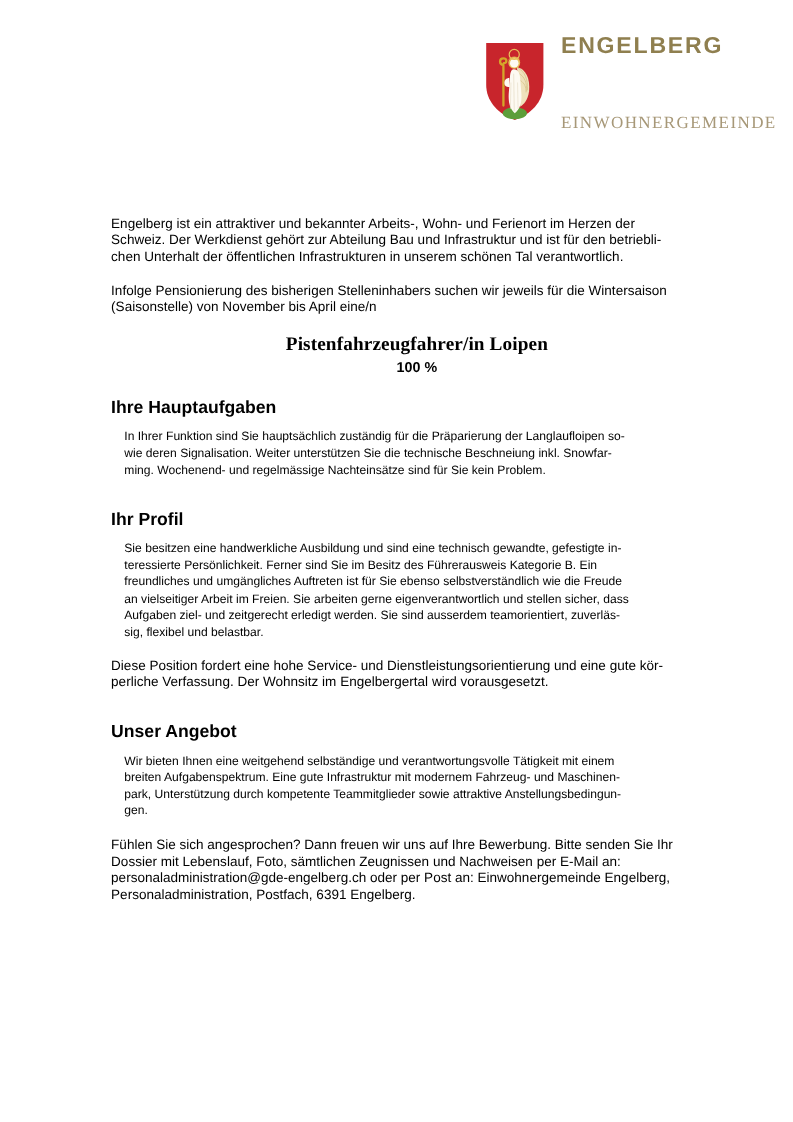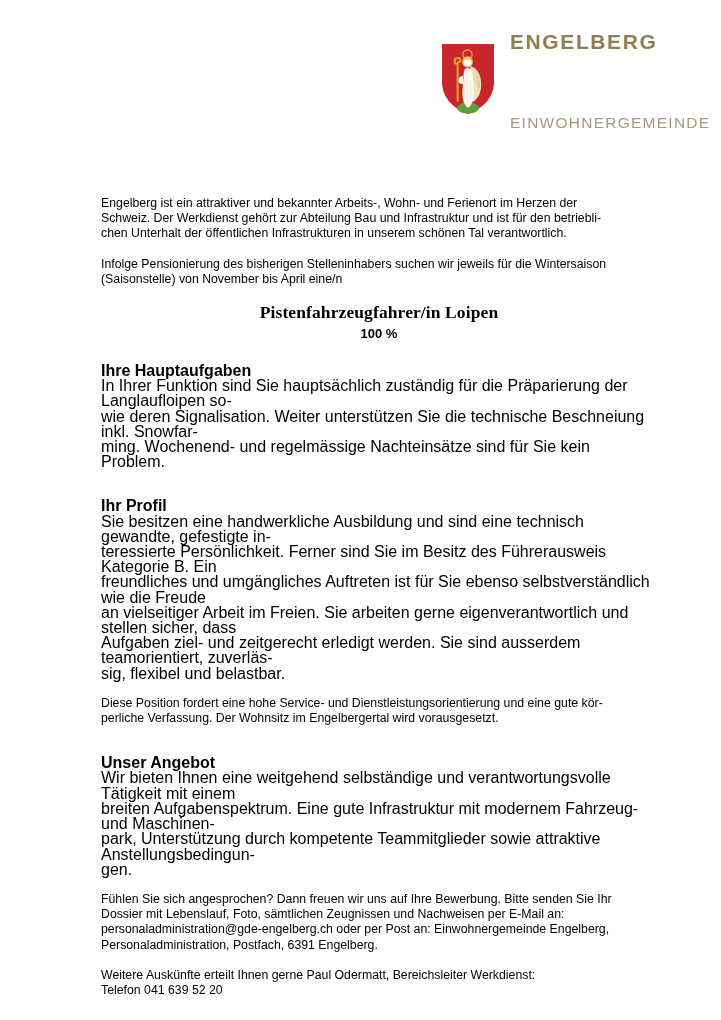--- a/index.html
+++ b/index.html
@@ -51,21 +51,22 @@
     line-height: 1.05;
     white-space: nowrap;
   }
   .wordmark-secondary {
     font-size: 15.5px;
     font-weight: normal;
     letter-spacing: 1.25px;
     color: #a79878;
     line-height: 1.15;
     white-space: nowrap;
-    margin-top: 13px;
+    margin-top: 2px;
+    font-family: Liberation Serif, serif;
   }
 
   
   .content {
     position: absolute;
     top: 196px;
     left: 101px;
     width: 556px;
   }
   .para {
@@ -97,23 +98,23 @@
   }
 
   .section { margin-bottom: 15px; }
   .section-heading {
     font-size: 16px;
     font-weight: bold;
     line-height: 15.2px;
     margin: 0;
   }
   .section-body {
-    font-size: 16px;
+    font-size: 11px;
     line-height: 15.2px;
-    margin: 0;
+    margin: 12px;
     white-space: pre-line;
   }
   .spacer-sm { height: 14px; }
 </style>
 </head>
 <body>
 
 <div class="page">
 
   <div class="logo-block">
@@ -186,18 +187,16 @@
 breiten Aufgabenspektrum. Eine gute Infrastruktur mit modernem Fahrzeug- und Maschinen-
 park, Unterstützung durch kompetente Teammitglieder sowie attraktive Anstellungsbedingun-
 gen.</p>
     </div>
 
     <p class="para">Fühlen Sie sich angesprochen? Dann freuen wir uns auf Ihre Bewerbung. Bitte senden Sie Ihr
 Dossier mit Lebenslauf, Foto, sämtlichen Zeugnissen und Nachweisen per E-Mail an:
 personaladministration@gde-engelberg.ch oder per Post an: Einwohnergemeinde Engelberg,
 Personaladministration, Postfach, 6391 Engelberg.</p>
 
-    <p class="para">Weitere Auskünfte erteilt Ihnen gerne Paul Odermatt, Bereichsleiter Werkdienst:
-Telefon 041 639 52 20</p>
 
   </div>
 
 </div>
 
 </body></html>

